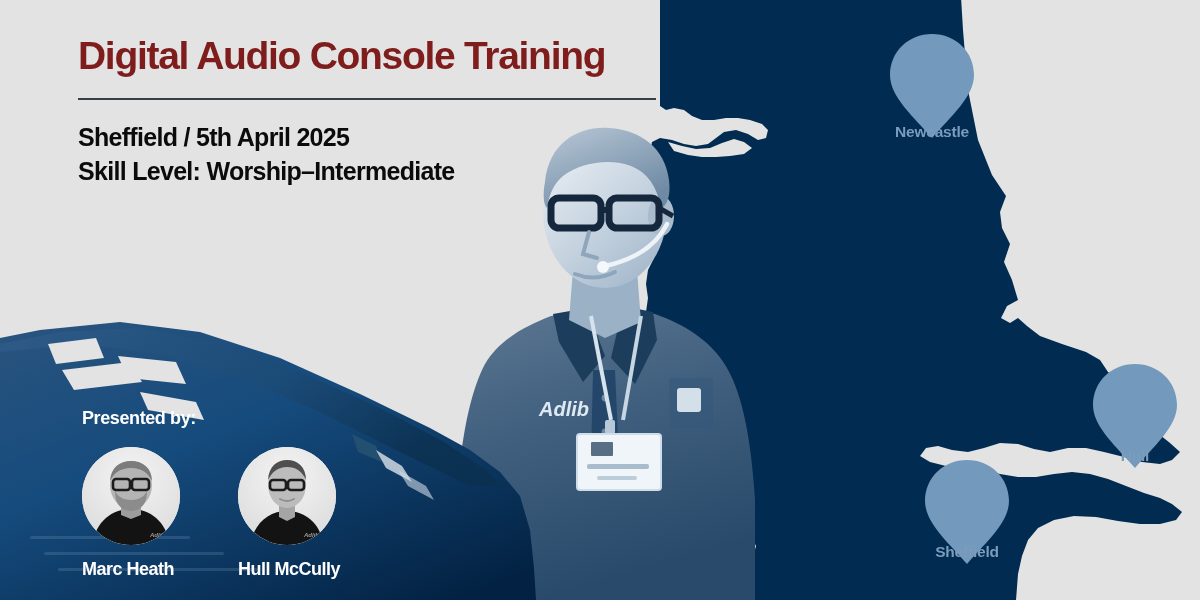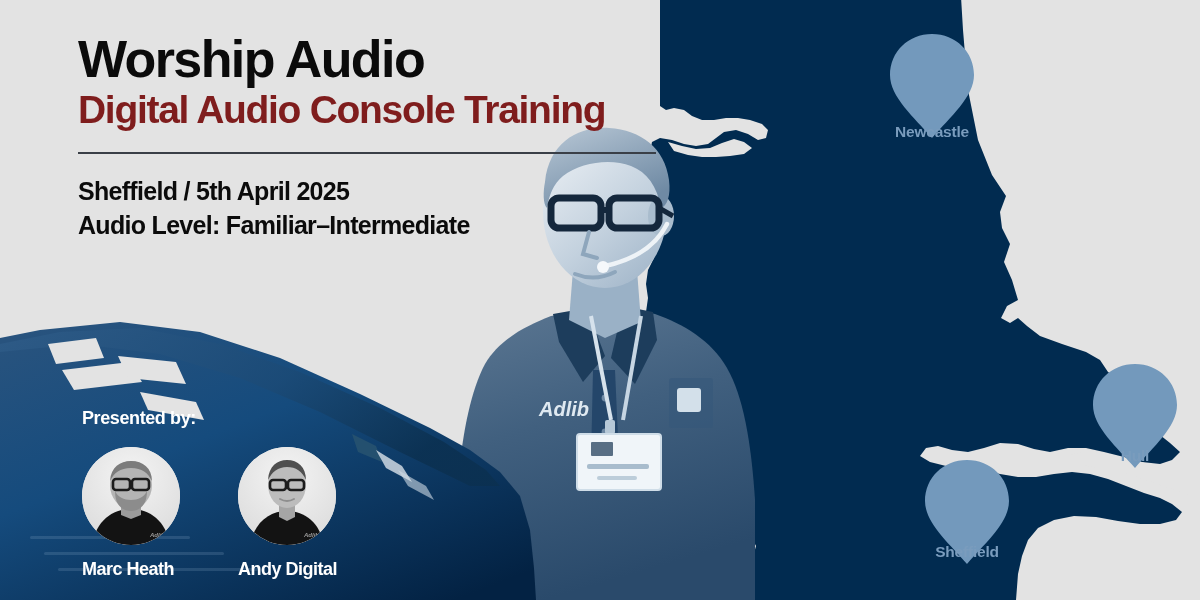--- a/index.html
+++ b/index.html
@@ -557,25 +557,24 @@
 
       <g opacity="0.18">
         <rect x="30" y="236" width="160" height="3" rx="1.5" fill="#9dbad6"></rect>
         <rect x="44" y="252" width="180" height="3" rx="1.5" fill="#9dbad6"></rect>
         <rect x="58" y="268" width="200" height="3" rx="1.5" fill="#9dbad6"></rect>
       </g>
     </svg>
   </div>
 
   <div class="headline-block">
-    <h1 class="title-main">Worship Audio</h1>
     <h2 class="title-sub">Digital Audio Console Training</h2>
     <div class="divider"></div>
     <p class="meta-line">Sheffield / 5th April 2025</p>
-    <p class="meta-line">Audio Level: Familiar–Intermediate</p>
+    <p class="meta-line">Skill Level: Worship–Intermediate</p>
   </div>
 
   <div class="presenters">
     <div class="presented-by">Presented by:</div>
     <div class="presenter-row">
 
       <div class="presenter">
         <div class="avatar">
           <svg width="98" height="98" viewBox="0 0 98 98" aria-hidden="true">
             <defs>
@@ -624,19 +623,19 @@
             <path fill="#4f4f4f" d="M 30 33 C 31 19 39 13 49 13 C 60 13 68 20 68 33 C 64 24 58 20 49 20 C 40 20 34 25 30 33 Z"></path>
             <g>
               <rect x="32" y="33" width="16" height="10" rx="3" fill="none" stroke="#1c1c1c" stroke-width="2.6"></rect>
               <rect x="50" y="33" width="16" height="10" rx="3" fill="none" stroke="#1c1c1c" stroke-width="2.6"></rect>
               <path d="M 48 38 L 50 38" stroke="#1c1c1c" stroke-width="2.4"></path>
             </g>
             <path d="M 42 52 Q 49 56 56 52" fill="none" stroke="#8e8e8e" stroke-width="2" stroke-linecap="round"></path>
             <text x="66" y="90" font-family="Liberation Sans, sans-serif" font-size="6" font-style="italic" font-weight="700" fill="#9a9a9a">Adlib</text>
           </svg>
         </div>
-        <div class="presenter-name">Andy Digital</div>
+        <div class="presenter-name">Hull McCully</div>
       </div>
 
     </div>
   </div>
 
 </div>
 
 </body></html>

